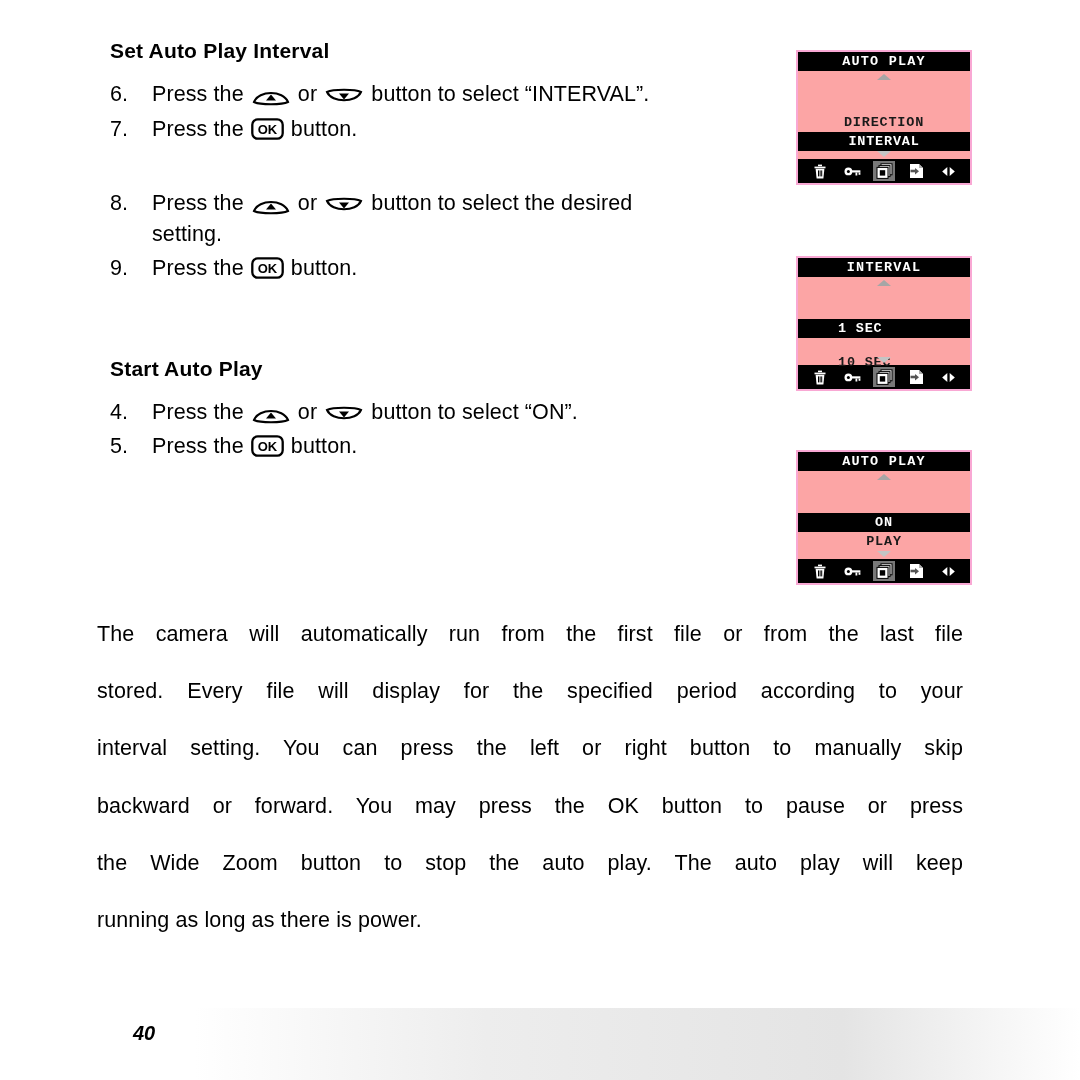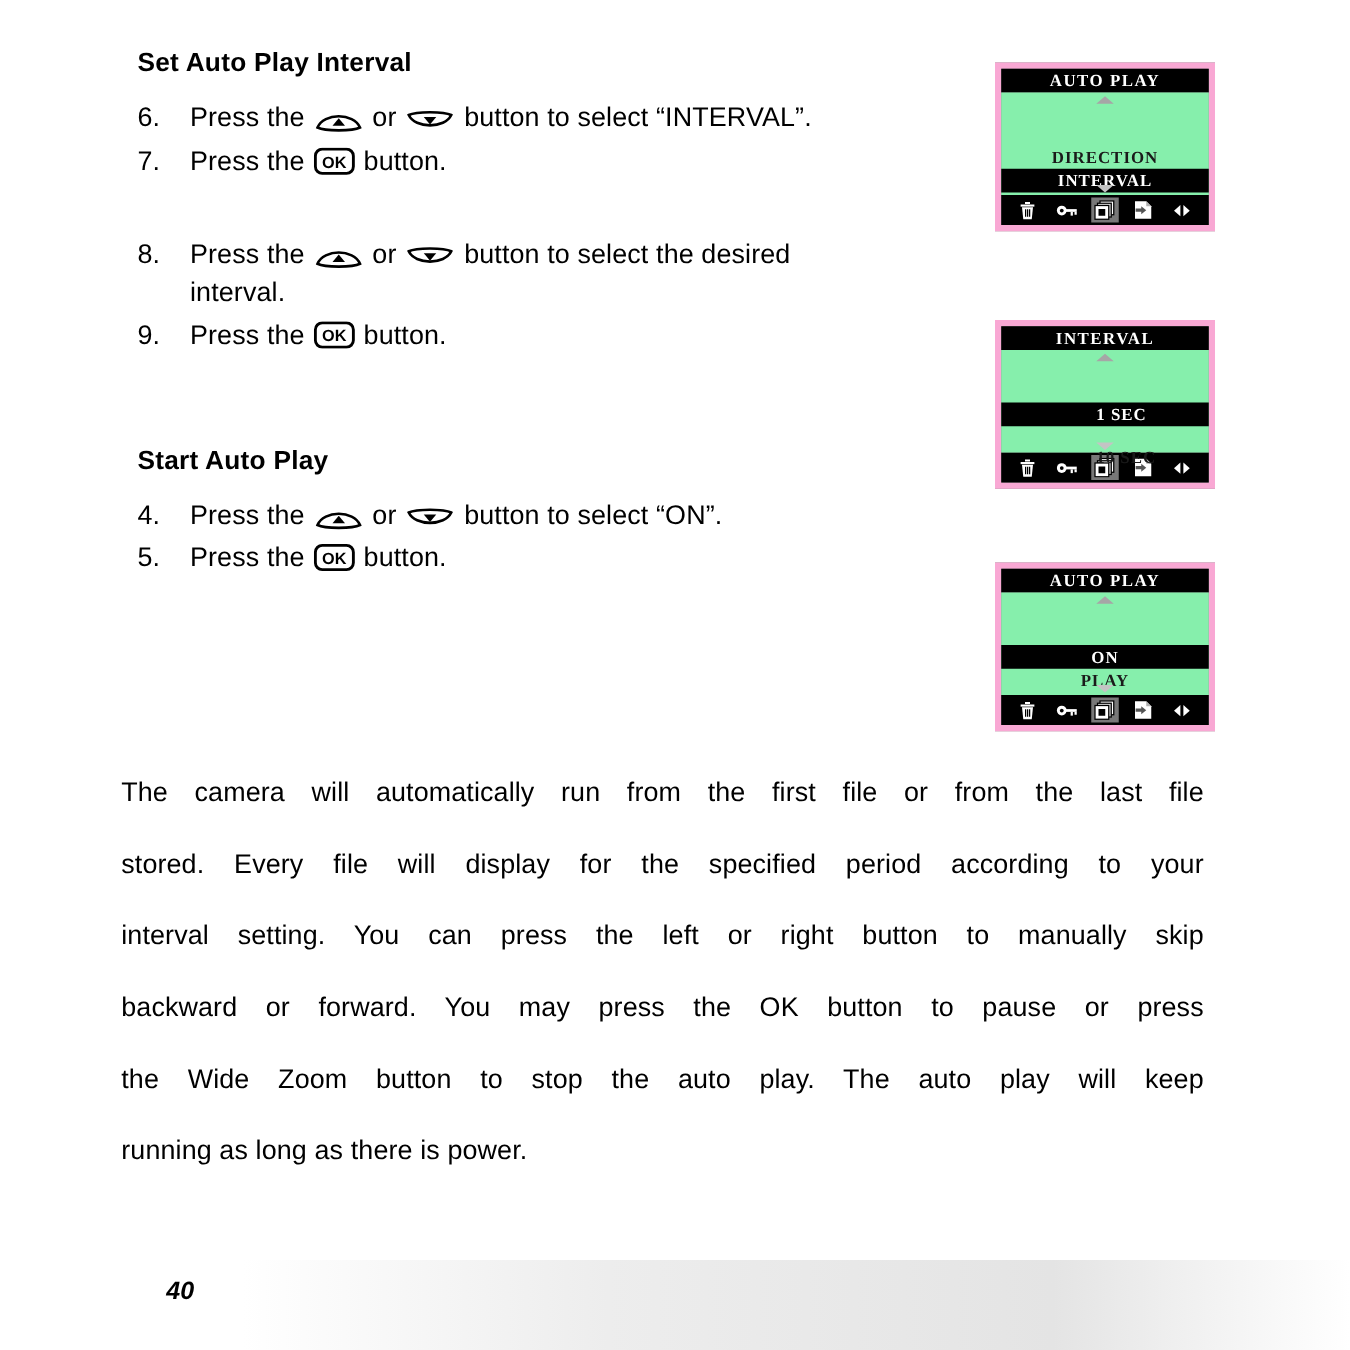--- a/index.html
+++ b/index.html
@@ -103,45 +103,45 @@
     width: 100%;
   }
   .body-para .last-line::after { content: none; }
 
   
   .lcd {
     position: absolute;
     width: 176px;
     height: 135px;
     background: #808080;
-    border: 5px solid #f9a8d4;
+    border: 2px solid #f9a8d4;
     box-sizing: border-box;
     display: flex;
     flex-direction: column;
-    font-family: Liberation Serif, serif;
+    font-family: Liberation Mono, monospace;
   }
   .lcd-1 { left: 796px; top: 50px; }
   .lcd-2 { left: 796px; top: 256px; }
   .lcd-3 { left: 796px; top: 450px; }
 
   .lcd-title {
     background: #000000;
     color: #ffffff;
     font-size: 13.5px;
     font-weight: bold;
     text-align: center;
     letter-spacing: 1.2px;
     line-height: 19px;
     height: 19px;
   }
 
   .lcd-body {
     position: relative;
     flex: 1 1 auto;
-    background: #86efac;
+    background: #fca5a5;
   }
 
   .arrow-up, .arrow-down {
     position: absolute;
     left: 50%;
     transform: translateX(-50%);
     width: 0; height: 0;
   }
   .arrow-up {
     top: 3px;
@@ -169,21 +169,21 @@
   }
   .lcd-row.unsel {
     color: #1a1a1a;
     background: transparent;
   }
   .lcd-row.sel {
     color: #ffffff;
     background: #000000;
   }
   .lcd-row.center { text-align: center; }
-  .lcd-row.left-ind { text-align: left; padding-left: 76px; }
+  .lcd-row.left-ind { text-align: left; padding-left: 40px; }
 
   .lcd-icons {
     height: 24px;
     background: #000000;
     display: flex;
     align-items: center;
     justify-content: space-around;
     padding: 0 6px;
     box-sizing: border-box;
   }
@@ -263,21 +263,21 @@
     <div class="spacer-lg"></div>
 
     <div class="step">
       <span class="step-num">8.</span>
       <span class="step-body"><span>Press the </span><span class="btn-glyph"><svg width="38" height="19" viewBox="0 0 38 19">
               <path d="M2 15 C7 3, 31 3, 36 15 C30 18, 8 18, 2 15 Z" fill="none" stroke="#000" stroke-width="2.1"></path>
               <path d="M19 7.5 L24 13.5 L14 13.5 Z" fill="#000"></path>
             </svg></span><span> or </span><span class="btn-glyph"><svg width="38" height="19" viewBox="0 0 38 19">
               <path d="M2 5 C8 2, 30 2, 36 5 C31 16, 7 16, 2 5 Z" fill="none" stroke="#000" stroke-width="2.1"></path>
               <path d="M19 12.5 L14 6.5 L24 6.5 Z" fill="#000"></path>
-            </svg></span><span> button to select the desired</span><br><span>interval.</span></span>
+            </svg></span><span> button to select the desired</span><br><span>setting.</span></span>
     </div>
 
     <div class="step">
       <span class="step-num">9.</span>
       <span class="step-body"><span>Press the </span><span class="ok-glyph"><svg width="33" height="22" viewBox="0 0 33 22">
               <rect x="1.3" y="1.3" width="30.4" height="19.4" rx="5.5" ry="5.5" fill="none" stroke="#000" stroke-width="2.3"></rect>
               <text x="16.5" y="16" font-family="Liberation Sans, sans-serif" font-size="13" font-weight="bold" text-anchor="middle" fill="#000">OK</text>
             </svg></span><span> button.</span></span>
     </div>
 

